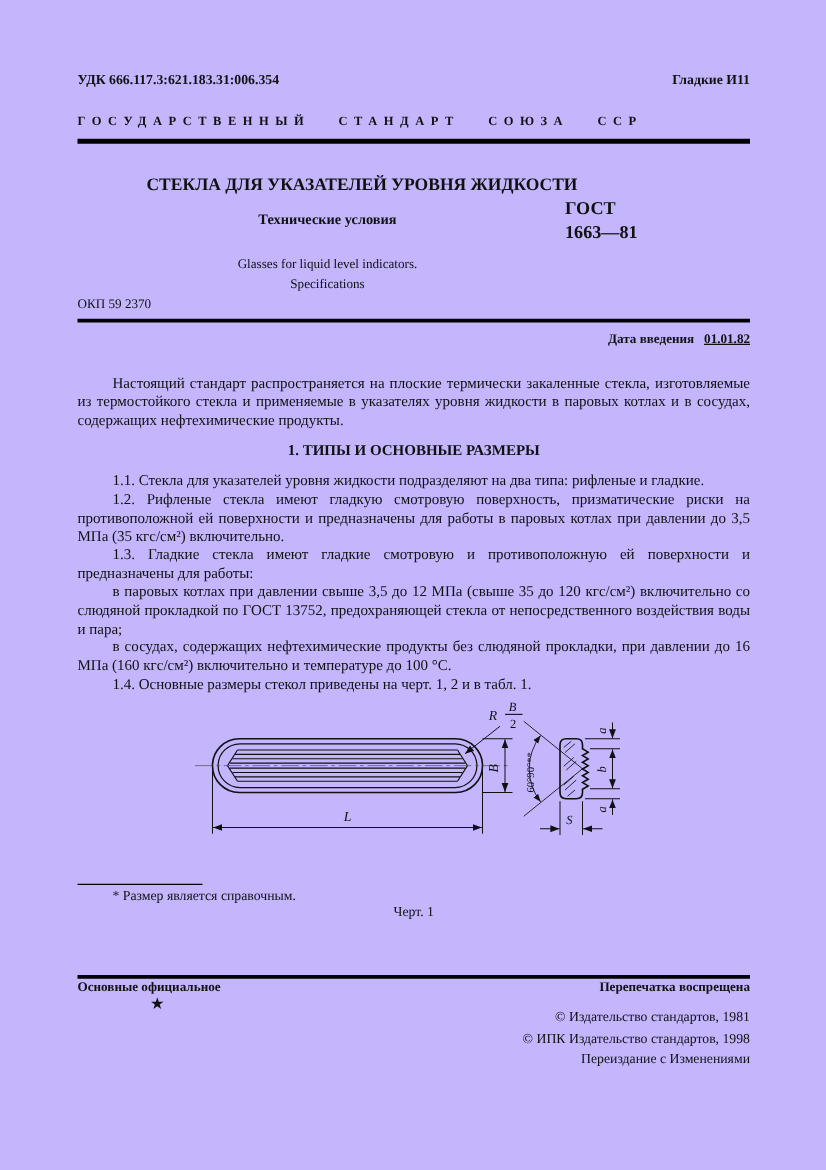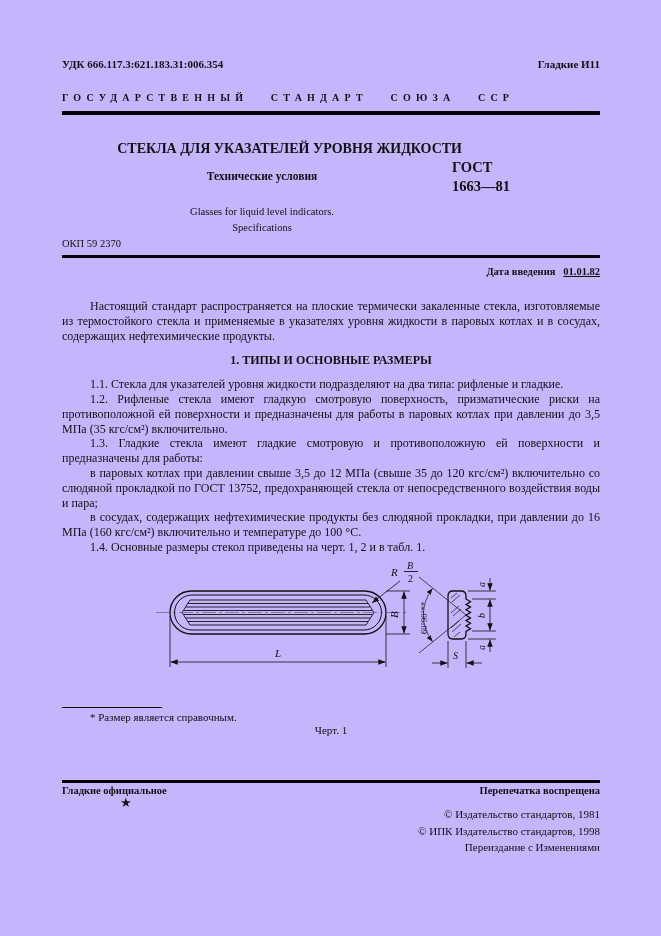--- a/index.html
+++ b/index.html
@@ -179,21 +179,21 @@
 
   <div class="abs footnote">
     <div class="fn-rule"></div>
     <div class="fn-text">* Размер является справочным.</div>
   </div>
 
   <div class="abs fig-caption">Черт. 1</div>
 
   <div class="abs footer-rule"></div>
   <div class="abs footer-row">
-    <span>Гладкие официальное</span>
+    <span>Основные официальное</span>
     <span>Перепечатка воспрещена</span>
   </div>
   <div class="abs star">★</div>
 
   <div class="abs copyright">
     <div>© Издательство стандартов, 1981</div>
     <div>© ИПК Издательство стандартов, 1998</div>
     <div>Переиздание с Изменениями</div>
   </div>
 

